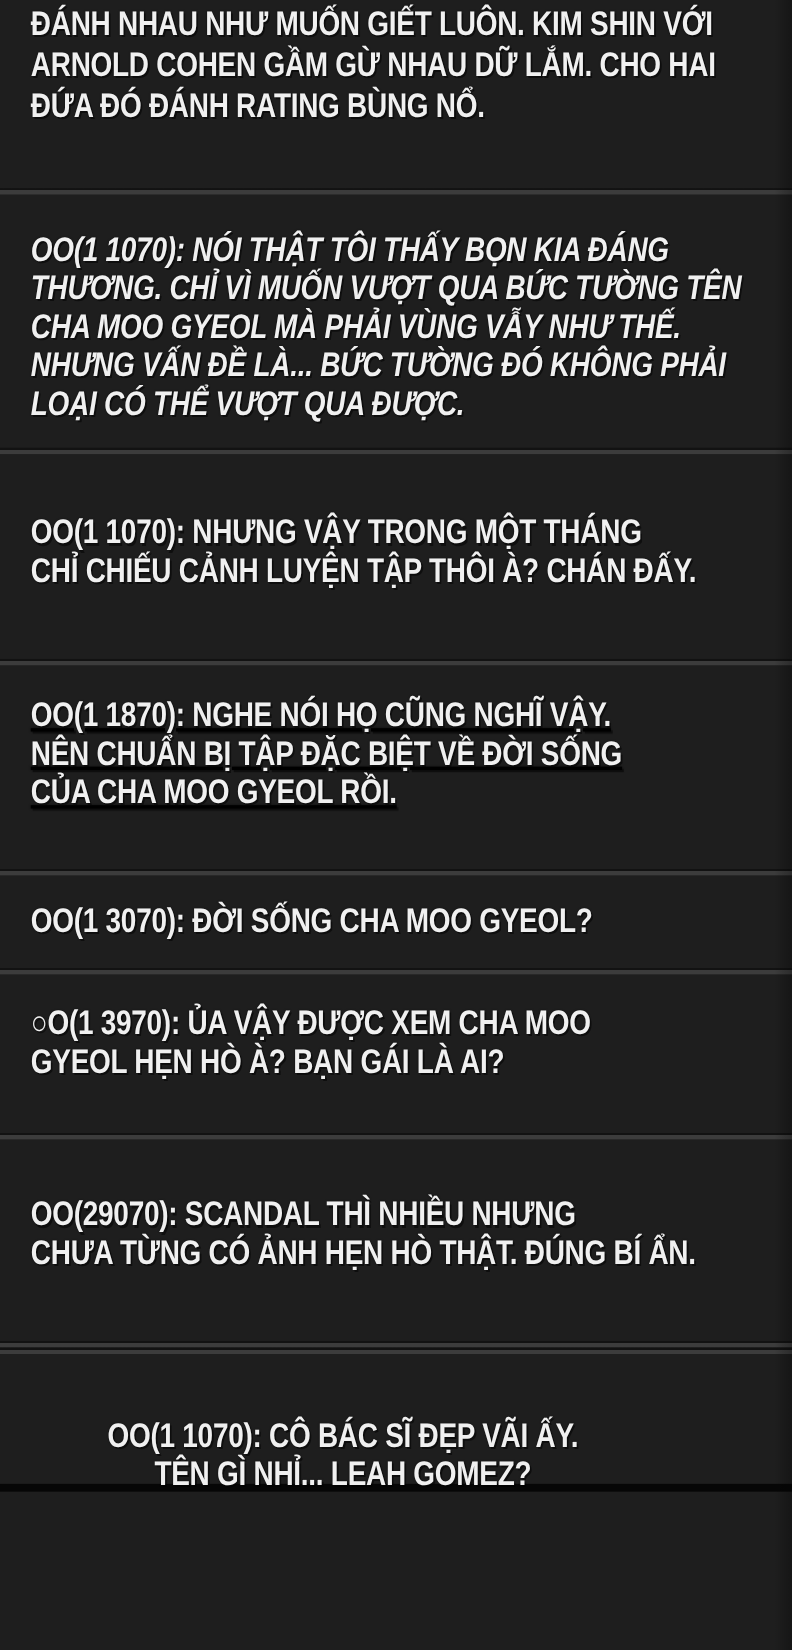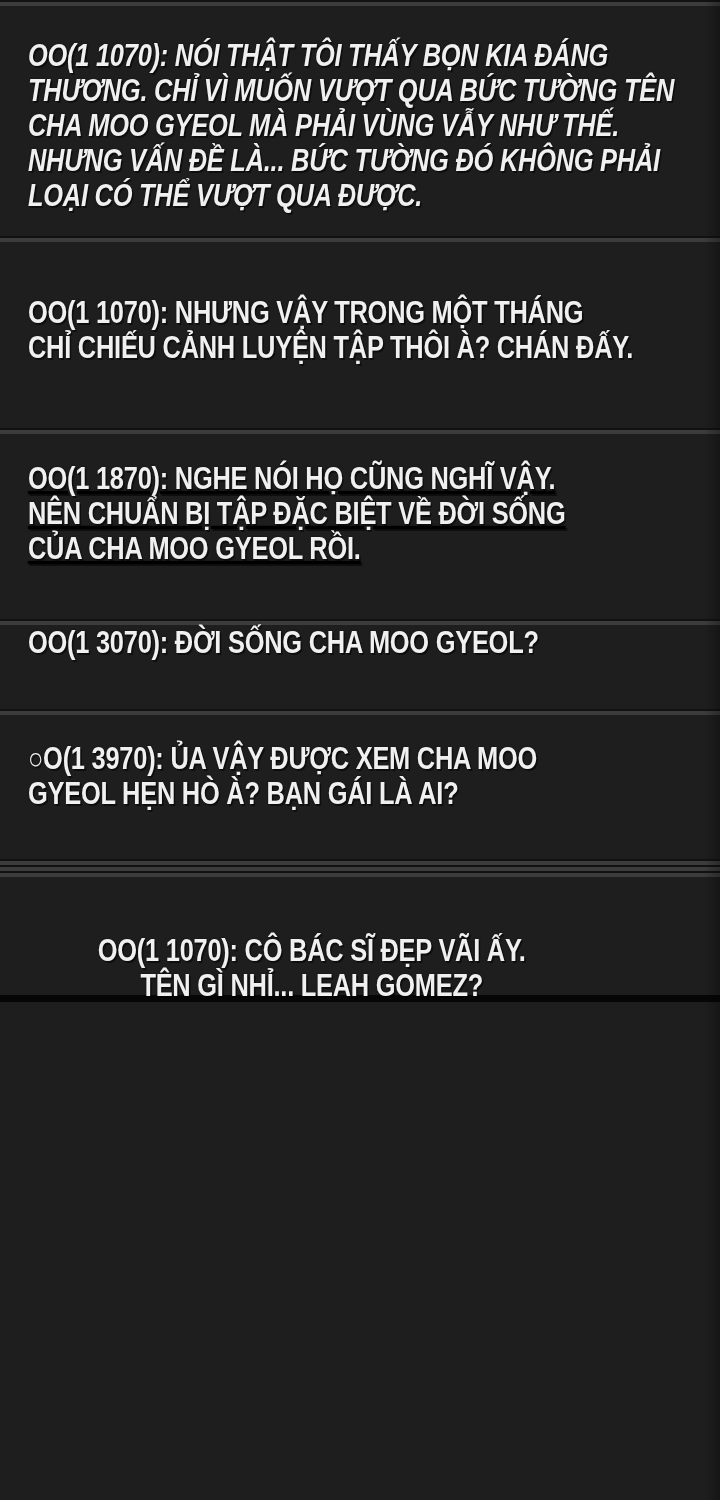--- a/index.html
+++ b/index.html
@@ -42,21 +42,21 @@
     transform: scaleX(0.82);
     transform-origin: 0 50%;
     text-shadow: 2px 2px 0 rgba(0,0,0,0.5), 0 0 2px rgba(0,0,0,0.6);
   }
   
   .sec0 { height: 171px; padding-top: 3px; }
   .sec0 .line { line-height: 37px; }
   .sec1 { height: 230px; padding-top: 32px; font-style: italic; }
   .sec2 { height: 186px; padding-top: 53px; }
   .sec3 { height: 185px; padding-top: 27px; text-decoration: underline; }
-  .sec4 { height: 84px;  }
+  .sec4 { height: 84px;  padding-top: 23px; }
   .sec5 { height: 144px; padding-top: 26px; }
   .sec6 { height: 183px; padding-top: 50px; }
   .sec7 { height: 144px; padding-top: 32px; }
   .sec8 { height: 118px; padding-top: 56px; text-align: center; }
   #bottom-bar {
     width: 720px;
     height: 7px;
     background: var(--bottom-bar, #060606);
   }
   #right-shade {
@@ -66,20 +66,25 @@
     width: 16px;
     height: 1500px;
     pointer-events: none;
     background: linear-gradient(to right, rgba(0,0,0,0), rgba(0,0,0,0.28));
   }
 </style>
 </head>
 <body>
 
 <main id="feed">
+    <section class="section sec0">
+      <div class="line">ĐÁNH NHAU NHƯ MUỐN GIẾT LUÔN. KIM SHIN VỚI</div>
+      <div class="line">ARNOLD COHEN GẦM GỪ NHAU DỮ LẮM. CHO HAI</div>
+      <div class="line">ĐỨA ĐÓ ĐÁNH RATING BÙNG NỔ.</div>
+    </section>
     <div class="divider"></div>
     <section class="section sec1">
       <div class="line">OO(1 1070): NÓI THẬT TÔI THẤY BỌN KIA ĐÁNG</div>
       <div class="line">THƯƠNG. CHỈ VÌ MUỐN VƯỢT QUA BỨC TƯỜNG TÊN</div>
       <div class="line">CHA MOO GYEOL MÀ PHẢI VÙNG VẪY NHƯ THẾ.</div>
       <div class="line">NHƯNG VẤN ĐỀ LÀ... BỨC TƯỜNG ĐÓ KHÔNG PHẢI</div>
       <div class="line">LOẠI CÓ THỂ VƯỢT QUA ĐƯỢC.</div>
     </section>
     <div class="divider"></div>
     <section class="section sec2">
@@ -95,20 +100,24 @@
     <div class="divider"></div>
     <section class="section sec4">
       <div class="line">OO(1 3070): ĐỜI SỐNG CHA MOO GYEOL?</div>
     </section>
     <div class="divider"></div>
     <section class="section sec5">
       <div class="line">○O(1 3970): ỦA VẬY ĐƯỢC XEM CHA MOO</div>
       <div class="line">GYEOL HẸN HÒ À? BẠN GÁI LÀ AI?</div>
     </section>
     <div class="divider"></div>
+    <section class="section sec6">
+      <div class="line">OO(29070): SCANDAL THÌ NHIỀU NHƯNG</div>
+      <div class="line">CHƯA TỪNG CÓ ẢNH HẸN HÒ THẬT. ĐÚNG BÍ ẨN.</div>
+    </section>
     <div class="divider"></div>
     <div class="divider"></div>
     <section class="section sec8">
       <div class="line">OO(1 1070): CÔ BÁC SĨ ĐẸP VÃI ẤY.</div>
       <div class="line">TÊN GÌ NHỈ... LEAH GOMEZ?</div>
     </section>
   </main>
 <div id="bottom-bar"></div>
 <div id="right-shade"></div>
 

